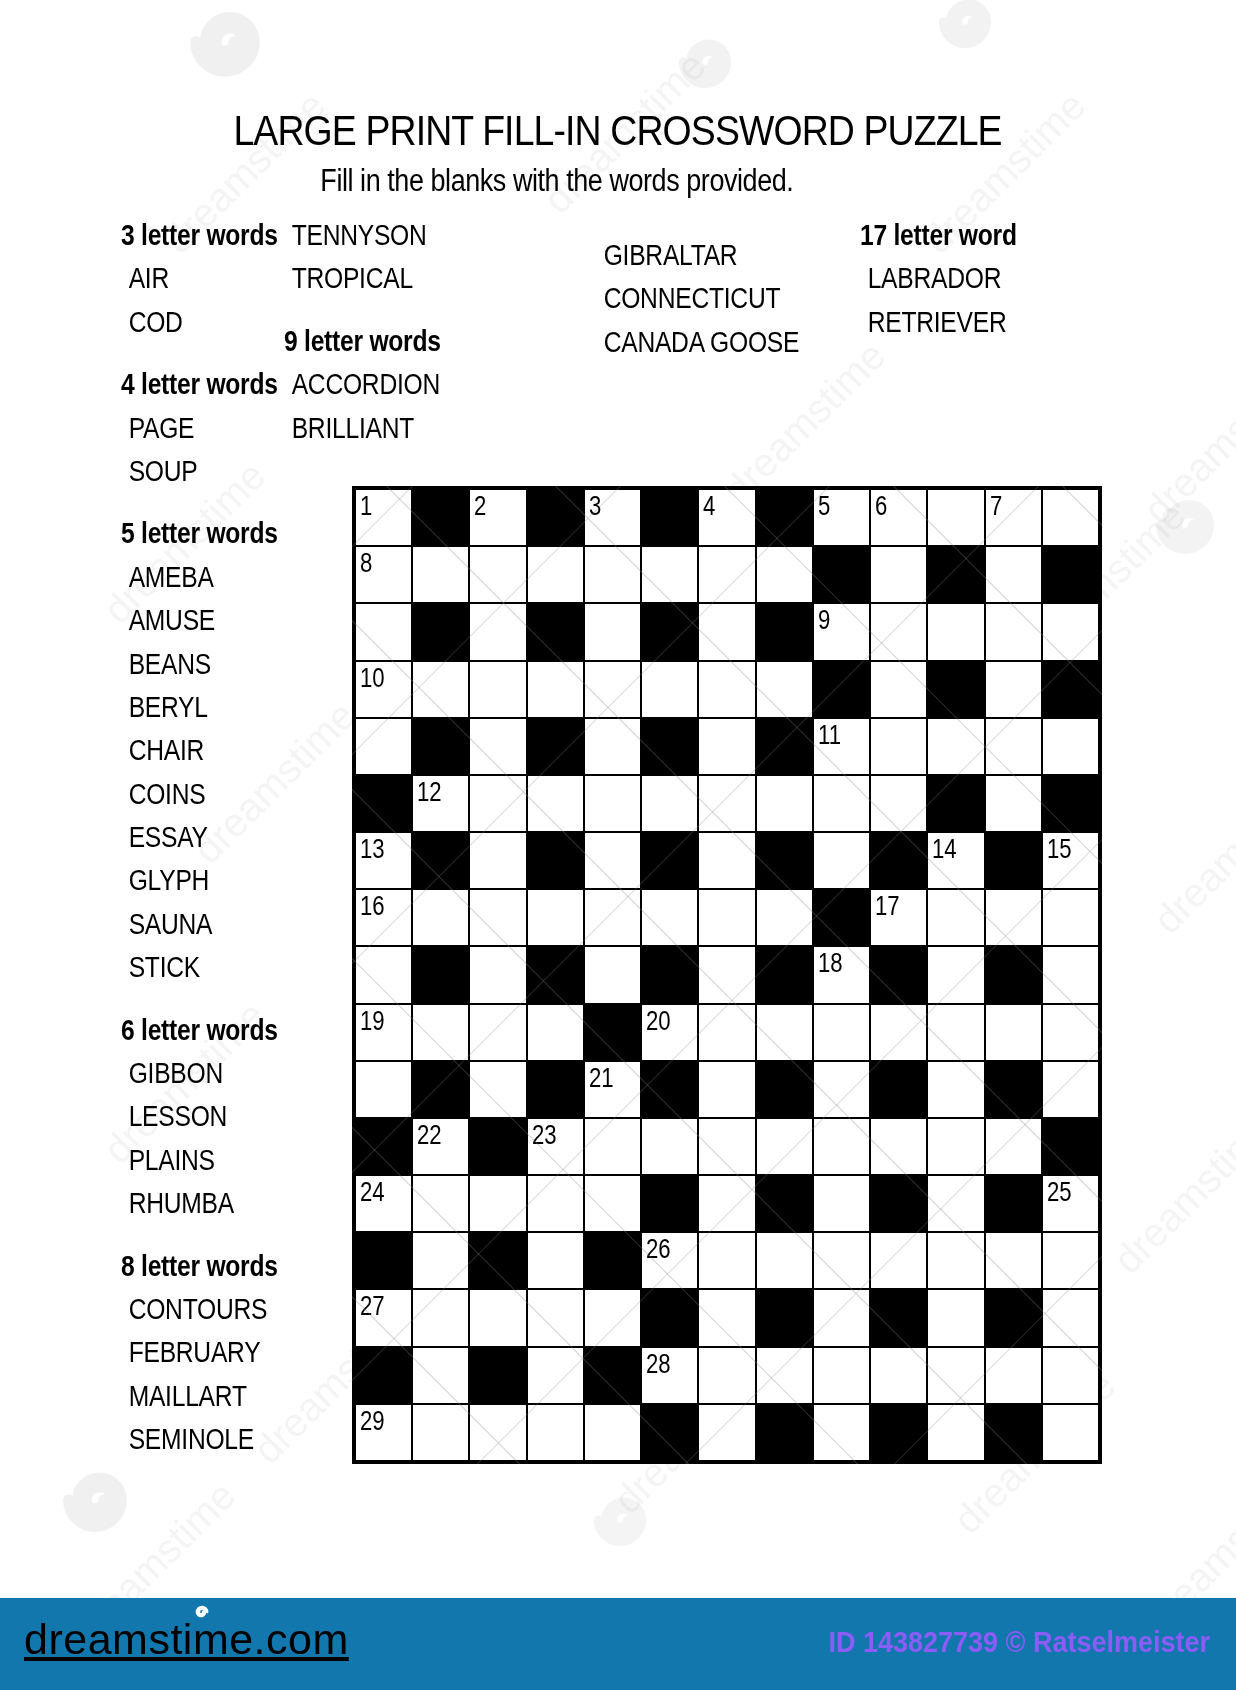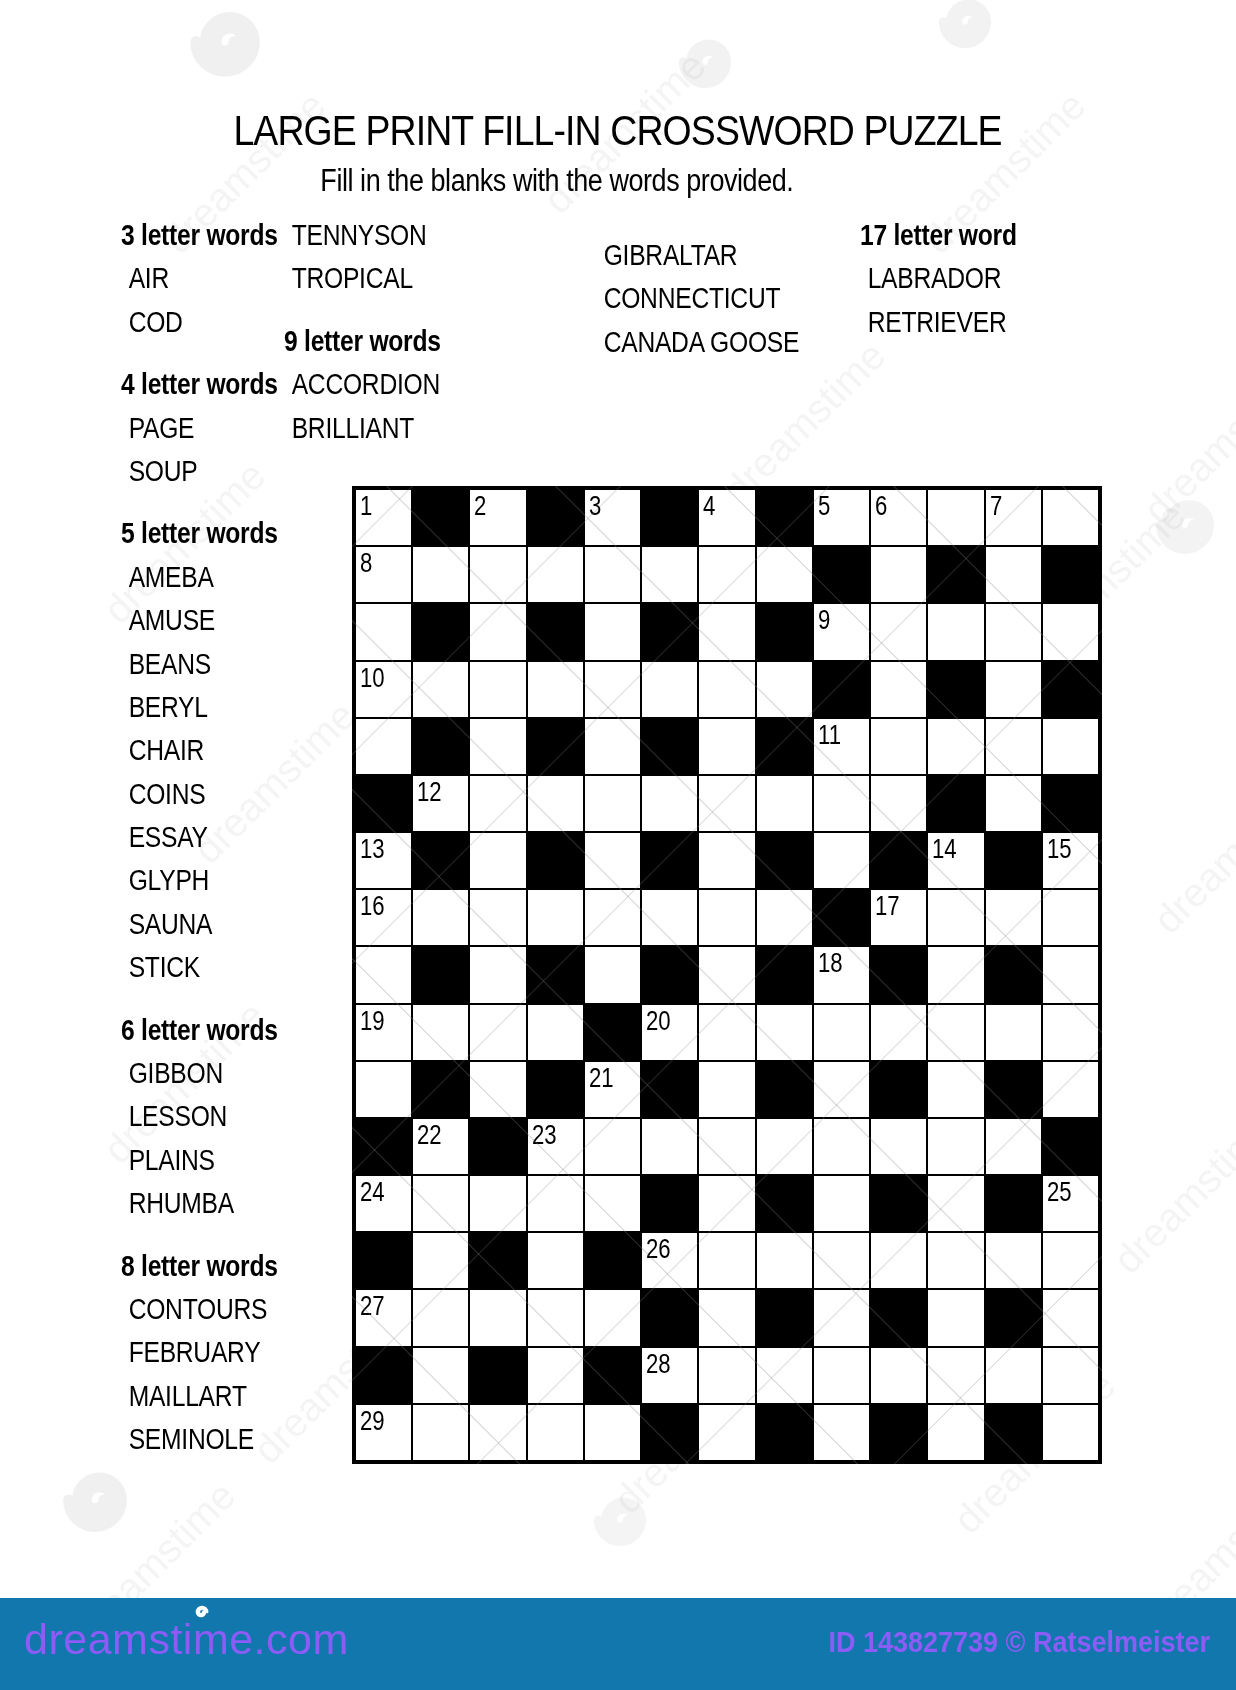--- a/index.html
+++ b/index.html
@@ -38,21 +38,21 @@
         background:
           repeating-linear-gradient(45deg,transparent 0 118px,rgba(130,130,130,.25) 118px 119.5px),
           repeating-linear-gradient(-45deg,transparent 0 146px,rgba(130,130,130,.2) 146px 147.5px);}
 
   .wm{position:absolute;font-size:40px;color:rgba(50,50,50,.055);
       transform:rotate(-45deg);pointer-events:none;white-space:nowrap;}
   .spiral{position:absolute;pointer-events:none;}
   .spiral path{fill:none;stroke-linecap:round;}
 
   #footer-bar{position:absolute;left:0;top:1598px;width:1236px;height:92px;}
-  #brand{position:absolute;left:24px;top:1615px;font-size:43px;color:#8b5cf6;letter-spacing:0.5px;}
+  #brand{position:absolute;left:24px;top:1615px;font-size:43px;color:#000000;letter-spacing:0.5px;text-decoration:underline;}
   #brand-spiral{position:absolute;left:188px;top:1599px;}
   #footer-id{position:absolute;right:26px;top:1625px;font-size:30px;font-weight:bold;color:#8b5cf6;}
   #footer-id .sx{transform:scaleX(.9);transform-origin:100% 50%;}
 </style>
 </head>
 <body>
 
 <div id="watermark-layer">
     <div class="wm" style="left: 140px; top: 150px;">dreamstime</div>
     <div class="wm" style="left: 520px; top: 110px;">dreamstime</div>

